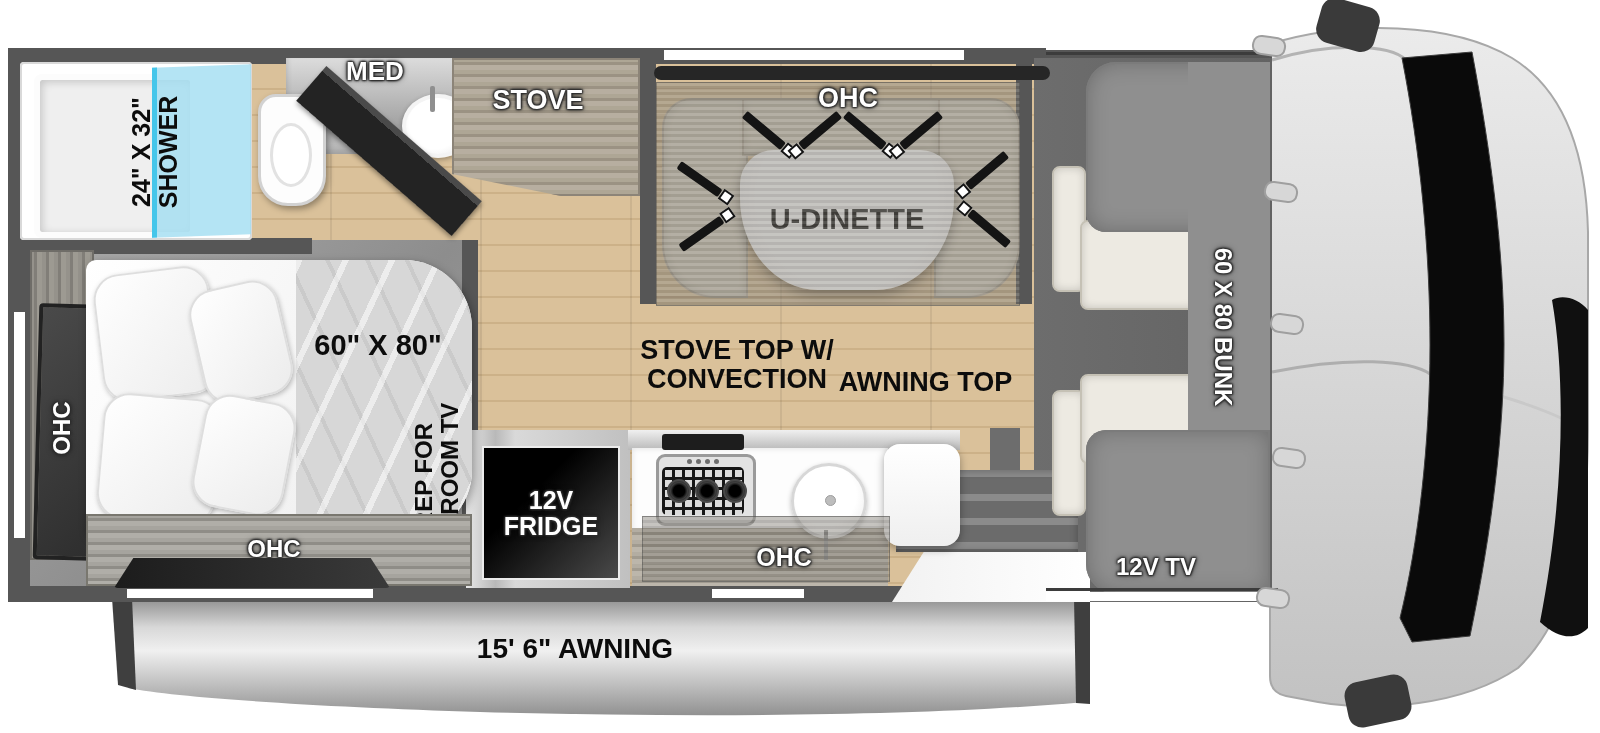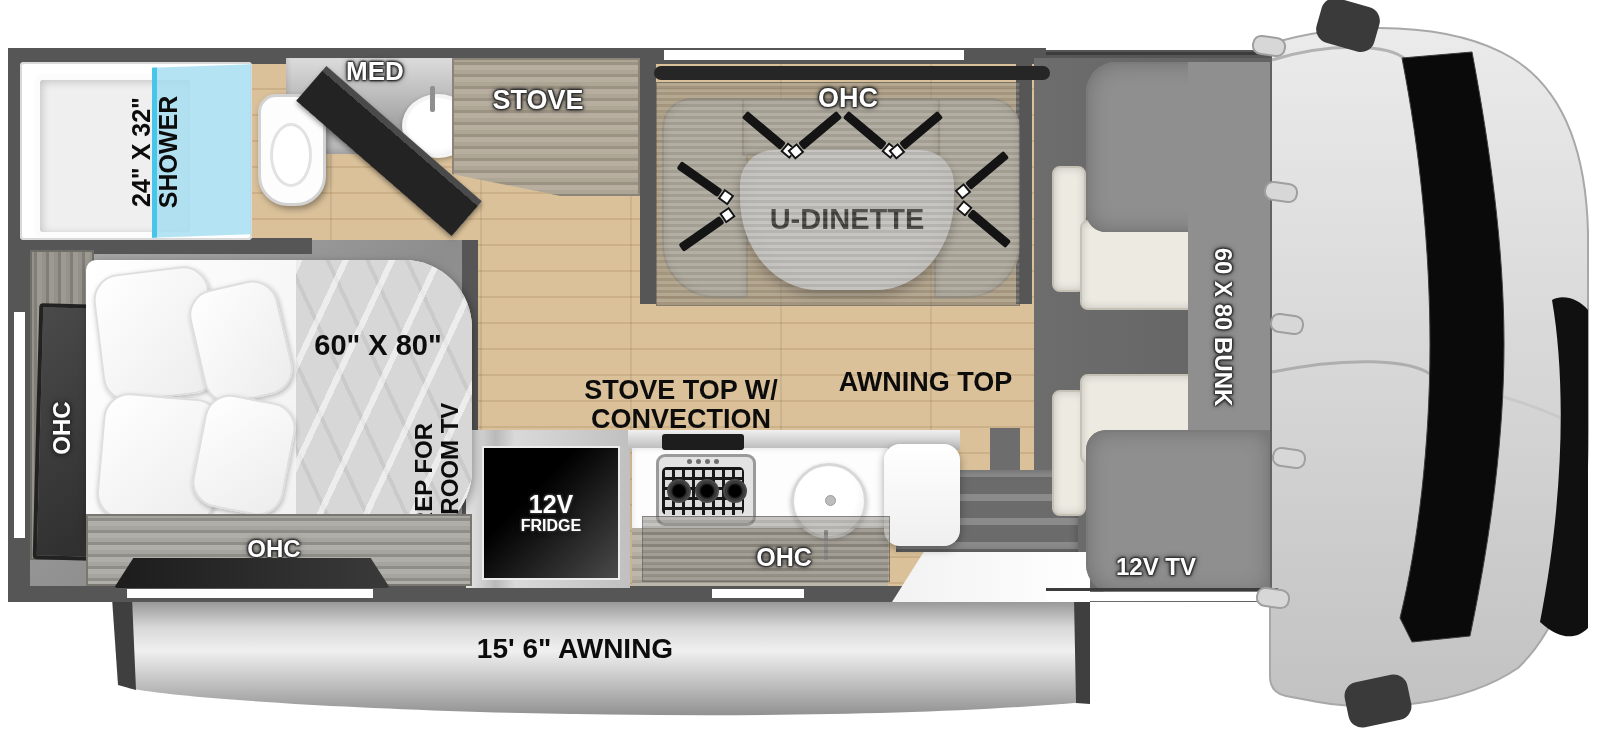--- a/index.html
+++ b/index.html
@@ -176,33 +176,33 @@
 
   <div class="belt" style="left:733px;top:142px;transform:rotate(40deg);"></div>
   <div class="belt" style="left:751px;top:142px;transform:rotate(140deg);"></div>
   <div class="belt" style="left:834px;top:142px;transform:rotate(40deg);"></div>
   <div class="belt" style="left:852px;top:142px;transform:rotate(140deg);"></div>
   <div class="belt" style="left:670px;top:189px;transform:rotate(35deg);"></div>
   <div class="belt" style="left:672px;top:215px;transform:rotate(-35deg);"></div>
   <div class="belt" style="left:918px;top:182px;transform:rotate(140deg);"></div>
   <div class="belt" style="left:920px;top:208px;transform:rotate(-140deg);"></div>
 
-  <div class="lbl-b" style="left:545px;top:336px;width:272px;font-size:27px;margin-top:40px;">
+  <div class="lbl-b" style="left:601px;top:336px;width:272px;font-size:27px;">
     <span style="display:block">STOVE TOP W/</span>
     <span style="display:block">CONVECTION</span>
   </div>
   <div class="lbl-b" style="left:823px;top:368px;width:205px;font-size:27px;">
     <span style="display:block">AWNING TOP</span>
   </div>
   <div class="steps"></div>
   <div class="landing"></div>
   <div class="fridge-frame">
     <div class="fridge">
       <span class="lbl-w" style="position:static;font-size:25px;">12V</span>
-      <span class="lbl-w" style="position:static;font-size:16px;">FRIDGE</span>
+      <span class="lbl-w" style="position:static;font-size:25px;">FRIDGE</span>
     </div>
   </div>
   <div class="counter-band"></div>
   <div class="counter"></div>
   <div class="basecab"></div>
   <div class="vent"></div>
   <div class="stove">
     <div class="knobs">
         <span></span>
         <span></span>

